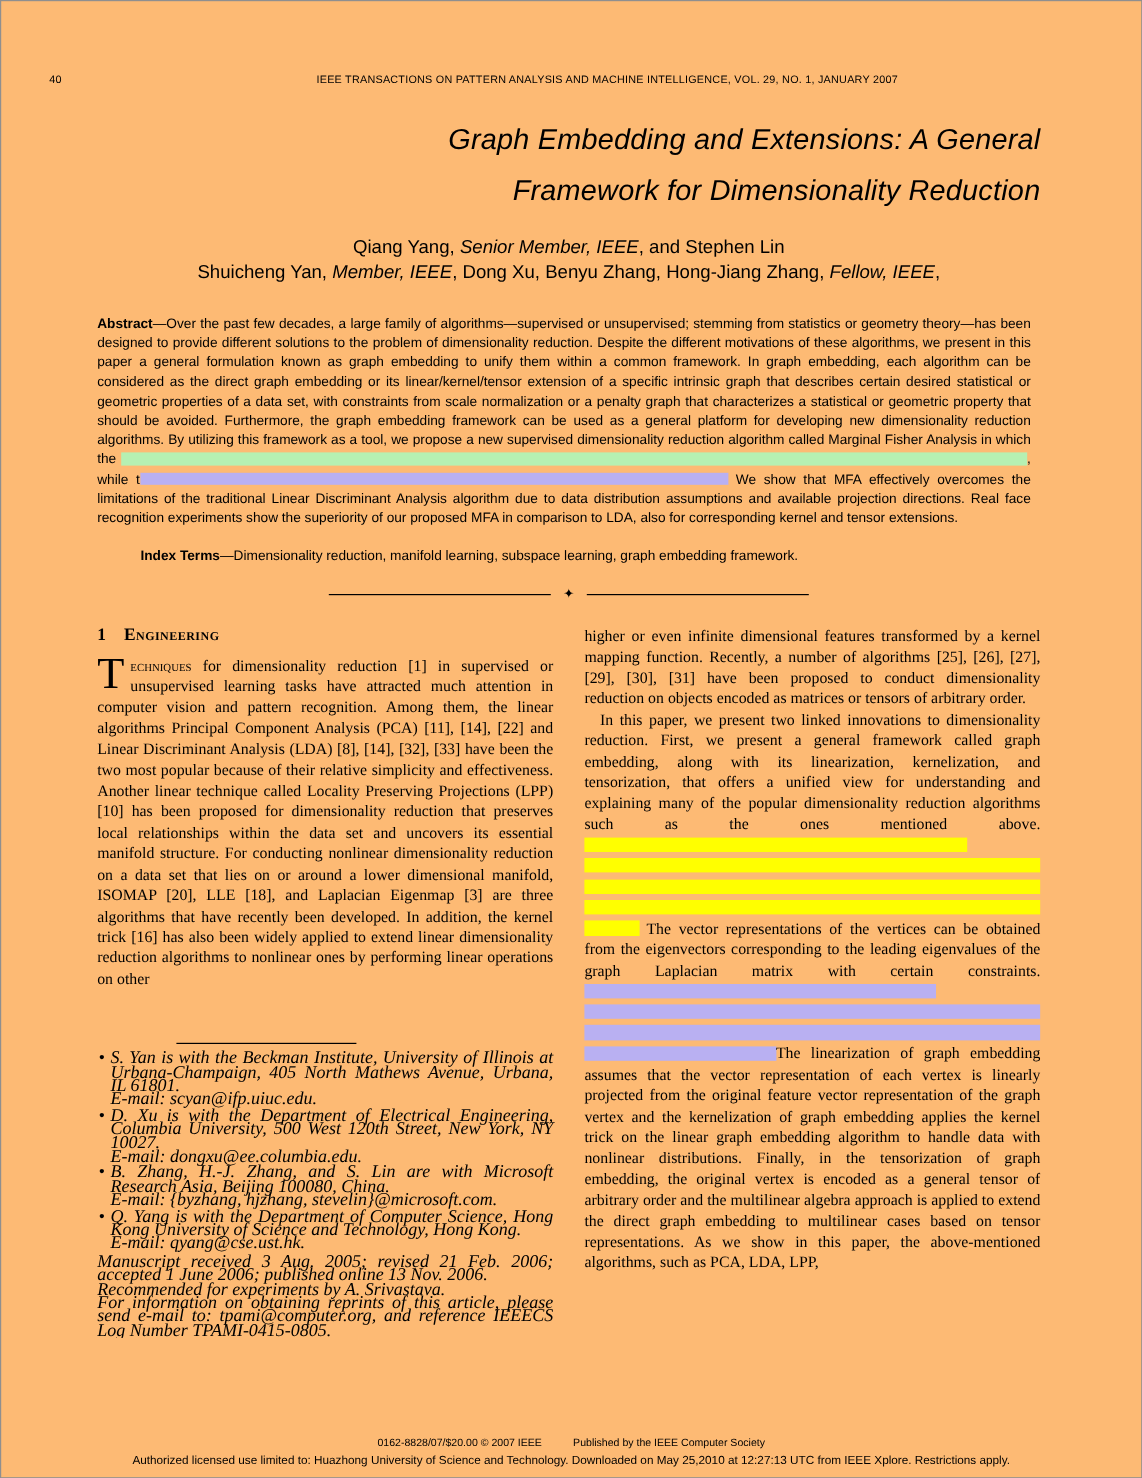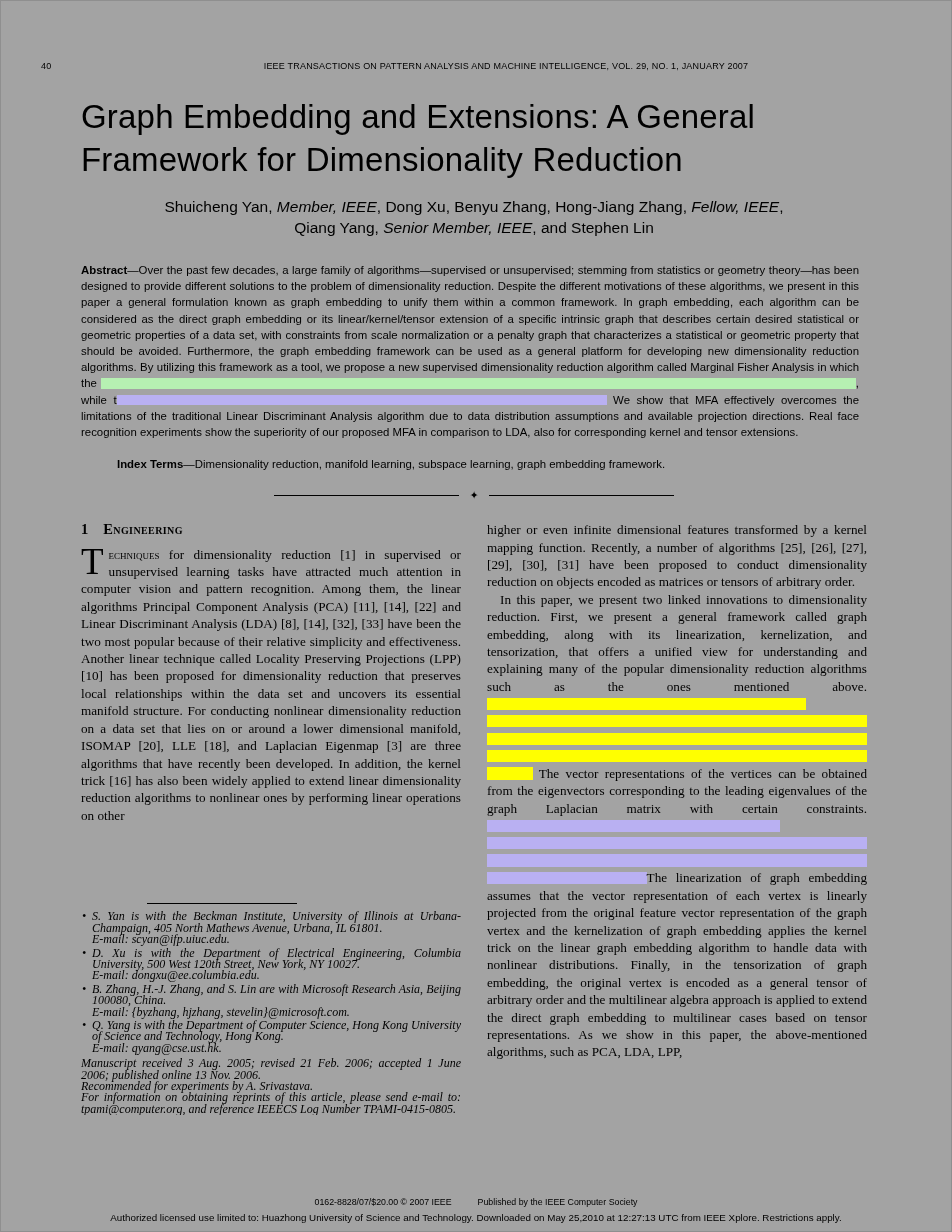--- a/index.html
+++ b/index.html
@@ -1,47 +1,47 @@
 <!DOCTYPE html>
 <html><head>
 <meta charset="utf-8">
 <style>
   * { box-sizing: border-box; }
   html, body { margin:0; padding:0; background:#ffffff; }
   .page {
     width:952px; height:1232px; position:relative; overflow:hidden;
-    background:#a3a3a3; border:1px solid #8f8f8f; color:#000;
+    background:#fdba74; border:1px solid #8f8f8f; color:#000;
     font-family:"Liberation Sans", sans-serif;
     padding:60px 40px 0 40px;
   }
   .hdr { display:flex; align-items:baseline; font-size:9px; letter-spacing:0.2px; }
   .hdr .pn { width:60px; }
   .hdr .jt { flex:1; text-align:center; }
   .content { margin:0 44px 0 40px; }
-  .title { margin:24px 0 0; text-align:left; font-size:33px; line-height:43px;
-           font-weight:normal; letter-spacing:0.2px; }
+  .title { margin:24px 0 0; text-align:right; font-size:24px; line-height:43px;
+           font-weight:normal; letter-spacing:0.2px;font-style:italic; }
   .authors { margin-top:15px; text-align:center; font-size:15.5px; line-height:21px; }
   .abstract { margin:24px 8px 0 0; font-size:11.4px; line-height:16.2px; text-align:justify; }
   .index-terms { margin:16px 23px 0 0; font-size:11.4px; line-height:16px; text-align:justify; }
   .separator { margin:18px auto 0; width:400px; display:flex; align-items:center; gap:10px; }
   .sep-line { flex:1; border-top:1px solid #000; height:0; }
   .sep-diamond { font-size:11px; line-height:1; }
   .columns { display:flex; gap:26px; margin-top:20px; height:594px; overflow:hidden;
              font-family:"Liberation Serif", serif; font-size:13.2px; line-height:17.4px;
              text-align:justify; }
   .col { flex:1; min-width:0; }
   .col-left { display:flex; flex-direction:column; }
   .sec-heading { font-weight:bold; font-size:14.5px; margin:0 0 7px 0; }
   .sec-num { margin-right:15px; }
   .sec-title { font-variant:small-caps; letter-spacing:0.4px; }
   .body-par { margin:0; }
   .dropcap { float:left; font-size:37px; line-height:30px; padding:1px 5px 0 0; }
   .indent { text-indent:13px; }
   .bar { display:inline-block; height:0.92em; vertical-align:-0.12em; }
-  .footnotes { margin-top:auto; font-size:12px; line-height:11.4px; font-style:italic; }
+  .footnotes { margin-top:auto; font-size:15px; line-height:11.4px; font-style:italic; }
   .fn-rule { width:150px; border-top:1px solid #000; margin:0 0 7px 66px; }
   .footnotes ul { list-style:none; margin:0; padding:0; }
   .footnotes li { position:relative; padding-left:11px; margin:0 0 2px 0; }
   .footnotes li::before { content:"\2022"; position:absolute; left:1px; }
   .fn-email { display:block; }
   .fn-notes { margin-top:4px; }
   .fn-notes p { margin:0; }
   .footer-row { position:absolute; left:0; bottom:24px; width:100%; display:flex;
                 justify-content:center; gap:26px; font-size:8.8px; }
   .license { position:absolute; left:0; bottom:8px; width:100%; text-align:center; font-size:9.8px; }
@@ -54,22 +54,22 @@
   <div class="hdr">
     <span class="pn">40</span>
     <span class="jt">IEEE TRANSACTIONS ON PATTERN ANALYSIS AND MACHINE INTELLIGENCE,   VOL. 29,   NO. 1,   JANUARY 2007</span>
   </div>
 
   <div class="content">
 
     <h1 class="title"><span>Graph Embedding and Extensions: A General</span><br><span>Framework for Dimensionality Reduction</span></h1>
 
     <div class="authors">
+      <div><span>Qiang Yang, </span><span style="font-style: italic;">Senior Member, IEEE</span><span>, and Stephen Lin</span></div>
       <div><span>Shuicheng Yan, </span><span style="font-style: italic;">Member, IEEE</span><span>, Dong Xu, Benyu Zhang, Hong-Jiang Zhang, </span><span style="font-style: italic;">Fellow, IEEE</span><span>,</span></div>
-      <div><span>Qiang Yang, </span><span style="font-style: italic;">Senior Member, IEEE</span><span>, and Stephen Lin</span></div>
     </div>
 
     <p class="abstract"><span style="font-weight: bold;">Abstract</span><span>—Over the past few decades, a large family of algorithms—supervised or unsupervised; stemming from statistics or geometry theory—has been designed to provide different solutions to the problem of dimensionality reduction. Despite the different motivations of these algorithms, we present in this paper a general formulation known as graph embedding to unify them within a common framework. In graph embedding, each algorithm can be considered as the direct graph embedding or its linear/kernel/tensor extension of a specific intrinsic graph that describes certain desired statistical or geometric properties of a data set, with constraints from scale normalization or a penalty graph that characterizes a statistical or geometric property that should be avoided. Furthermore, the graph embedding framework can be used as a general platform for developing new dimensionality reduction algorithms. By utilizing this framework as a tool, we propose a new supervised dimensionality reduction algorithm called Marginal Fisher Analysis in which the </span><span class="bar" style="background: rgb(182, 240, 178); width: 97%;"></span><span>, while t</span><span class="bar" style="background: rgb(185, 176, 242); width: 63%;"></span><span> We show that MFA effectively overcomes the limitations of the traditional Linear Discriminant Analysis algorithm due to data distribution assumptions and available projection directions. Real face recognition experiments show the superiority of our proposed MFA in comparison to LDA, also for corresponding kernel and tensor extensions.</span></p>
 
     <p class="index-terms"><span style="font-weight: bold; padding-left: 36px;">Index Terms</span><span>—Dimensionality reduction, manifold learning, subspace learning, graph embedding framework.</span></p>
 
     <div class="separator">
       <span class="sep-line"></span>
       <span class="sep-diamond">✦</span>
       <span class="sep-line"></span>

